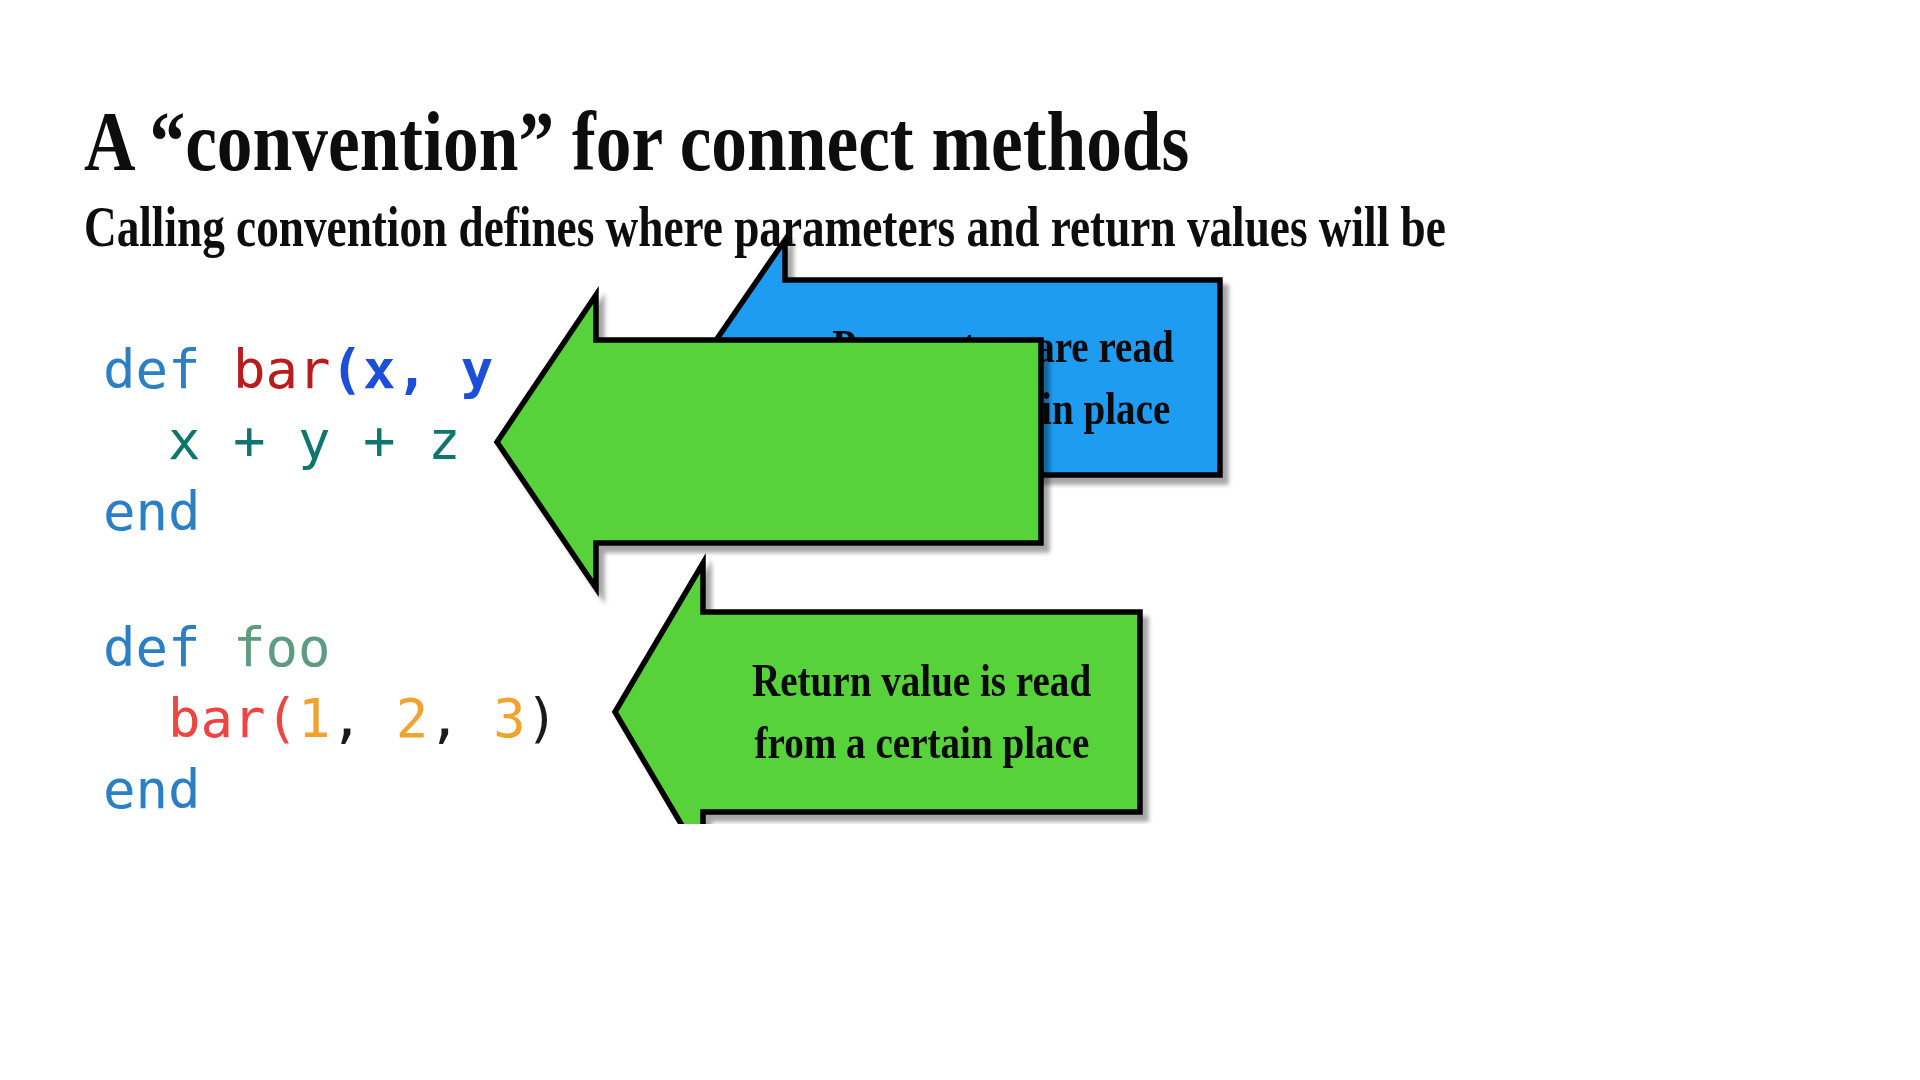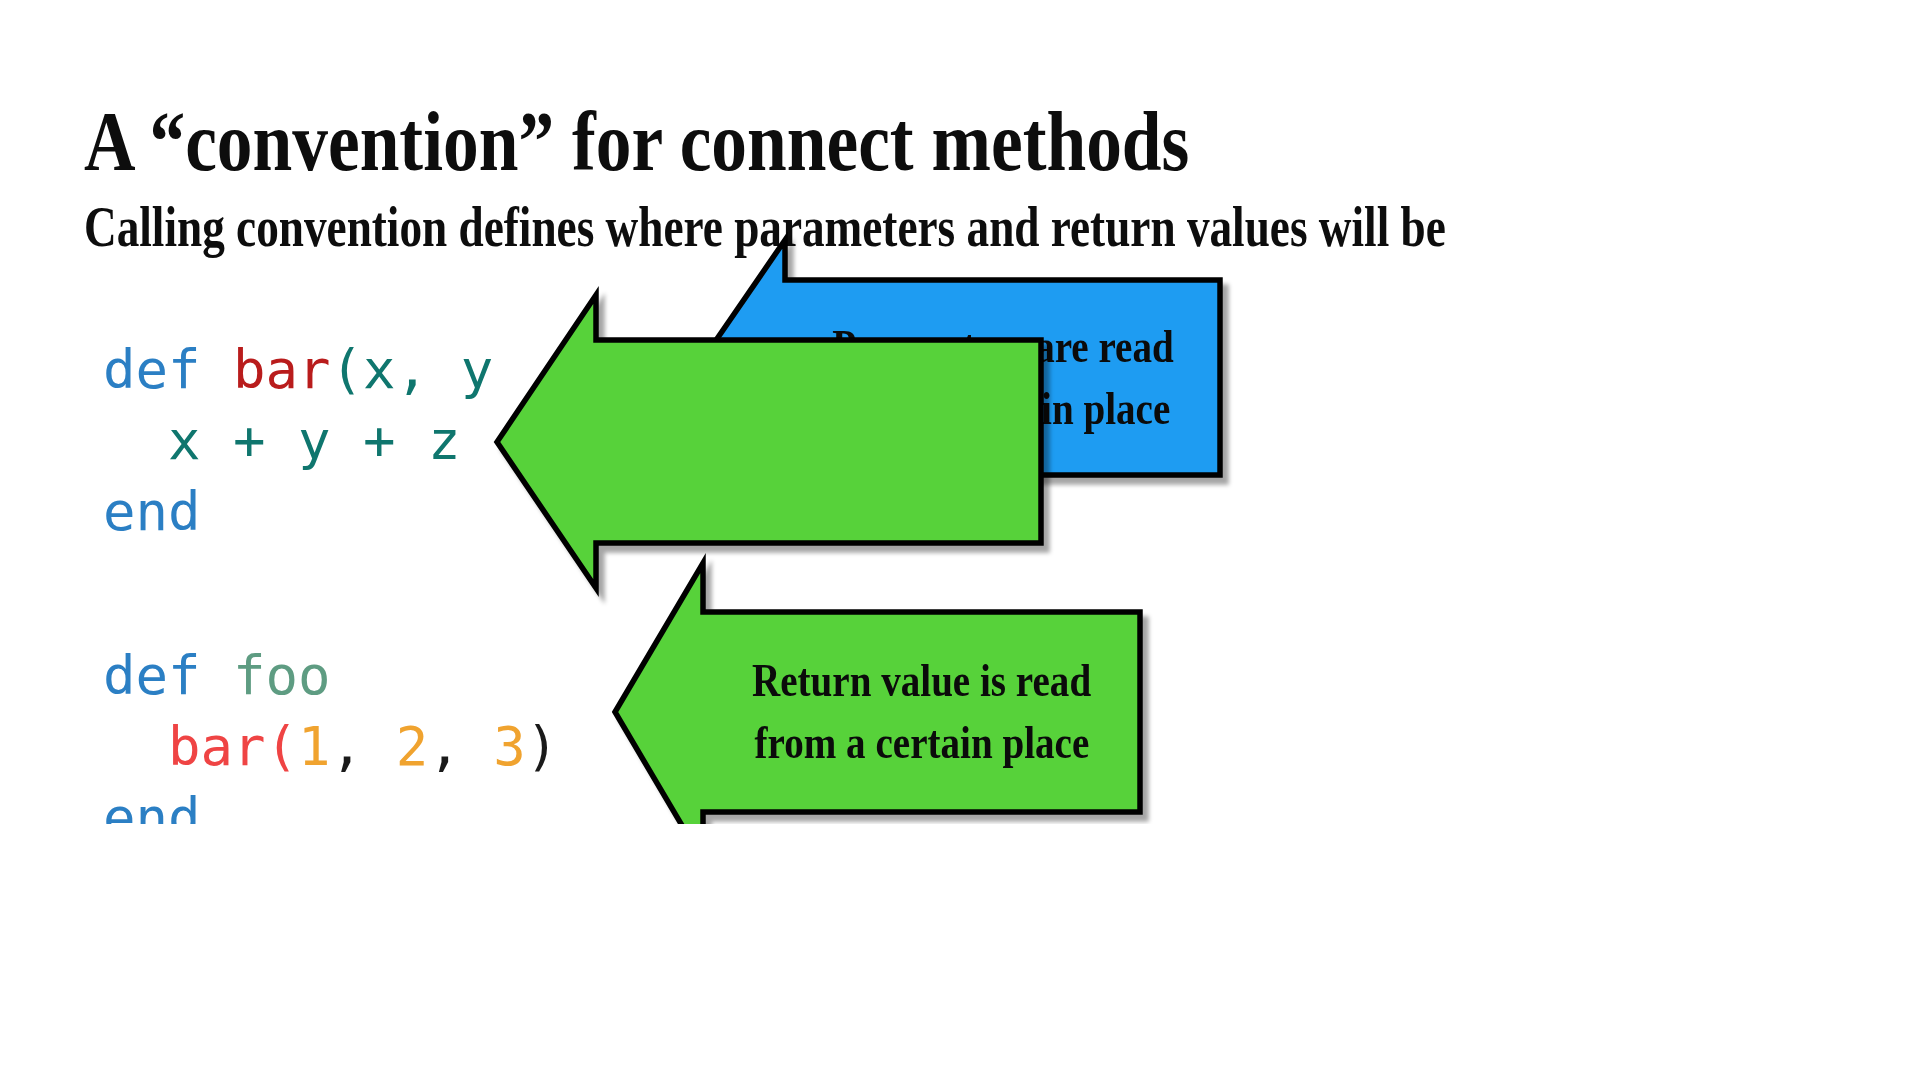--- a/index.html
+++ b/index.html
@@ -48,21 +48,21 @@
     font-size: 54px;
     color: #1a1a1a;
     z-index: 0;
   }
   .code-line {
     white-space: pre;
     line-height: 71px;
     height: 71px;
   }
   #code-bar { top: 334px; }
-  #code-foo { top: 640px; }
+  #code-foo { top: 612px; }
   
   .arrow-svg {
     position: absolute;
     overflow: visible;
     filter: drop-shadow(6px 7px 2px rgba(0,0,0,0.35));
   }
   .arrow-svg polygon {
     stroke: #000000;
     stroke-width: 5.5;
     stroke-linejoin: miter;
@@ -92,21 +92,21 @@
 </style>
 </head>
 <body>
 
 <div id="stage">
 
   <div class="title">A “convention” for connect methods</div>
   <div class="subtitle">Calling convention defines where parameters and return values will be</div>
 
   <div class="code-block" id="code-bar">
-    <div class="code-line"><span style="color: rgb(43, 127, 196);">def</span><span> </span><span style="color: #b91c1c;">bar</span><span style="color: #0f766e;">(x, y</span></div>
+    <div class="code-line"><span style="color: rgb(43, 127, 196);">def</span><span> </span><span style="color: #b91c1c;">bar</span><span style="color: #1d4ed8; font-weight: bold;">(x, y</span></div>
     <div class="code-line"><span style="color: #0f766e;">  x + y + z</span></div>
     <div class="code-line"><span style="color: rgb(43, 127, 196);">end</span></div>
   </div>
 
   <div class="code-block" id="code-foo">
     <div class="code-line"><span style="color: rgb(43, 127, 196);">def</span><span> </span><span style="color: rgb(94, 156, 130);">foo</span></div>
     <div class="code-line"><span style="color: #ef4444;">  bar(</span><span style="color: rgb(240, 163, 47);">1</span><span style="color: rgb(26, 26, 26);">, </span><span style="color: rgb(240, 163, 47);">2</span><span style="color: rgb(26, 26, 26);">, </span><span style="color: rgb(240, 163, 47);">3</span><span style="color: rgb(26, 26, 26);">)</span></div>
     <div class="code-line"><span style="color: rgb(43, 127, 196);">end</span></div>
   </div>
 

